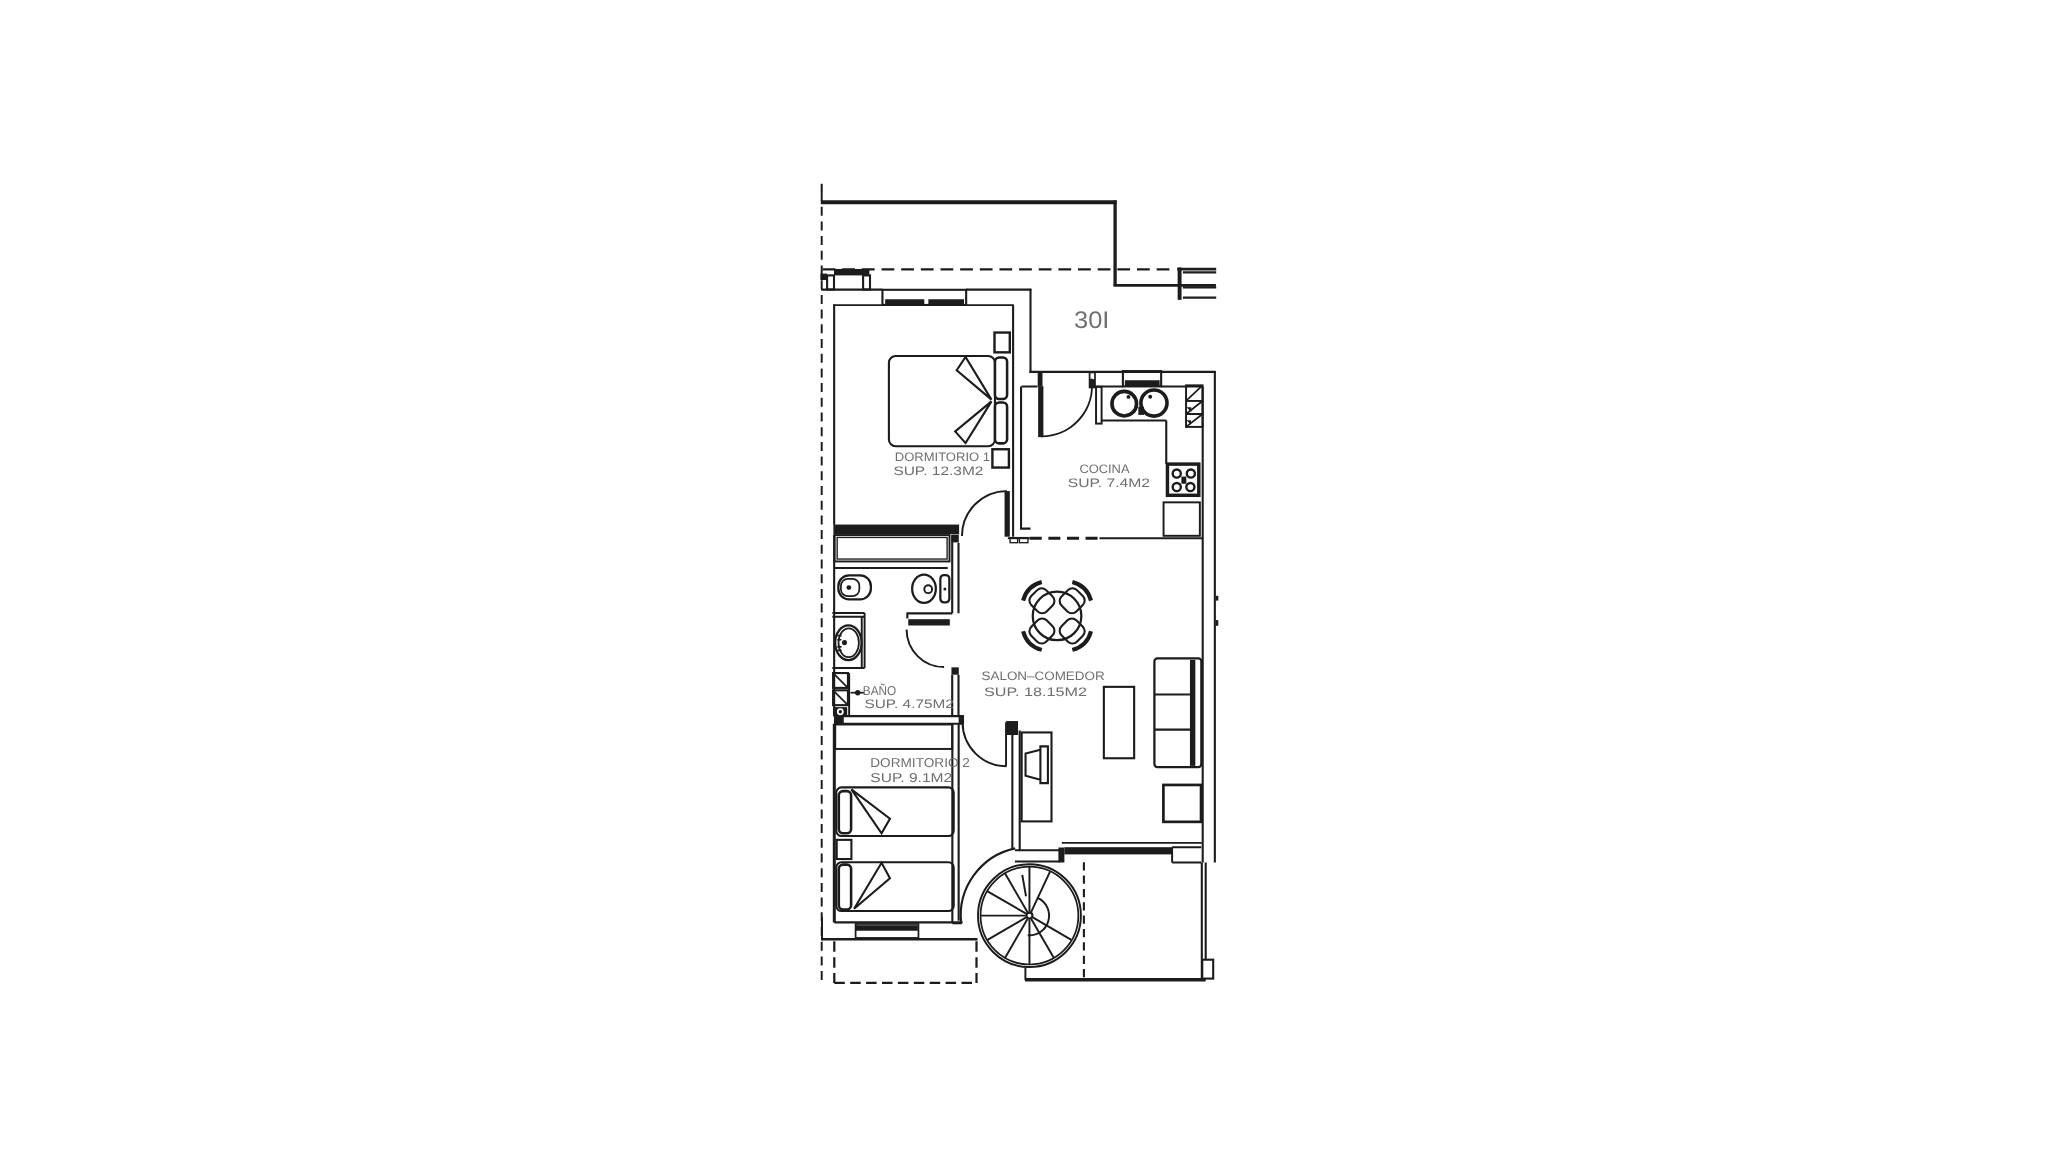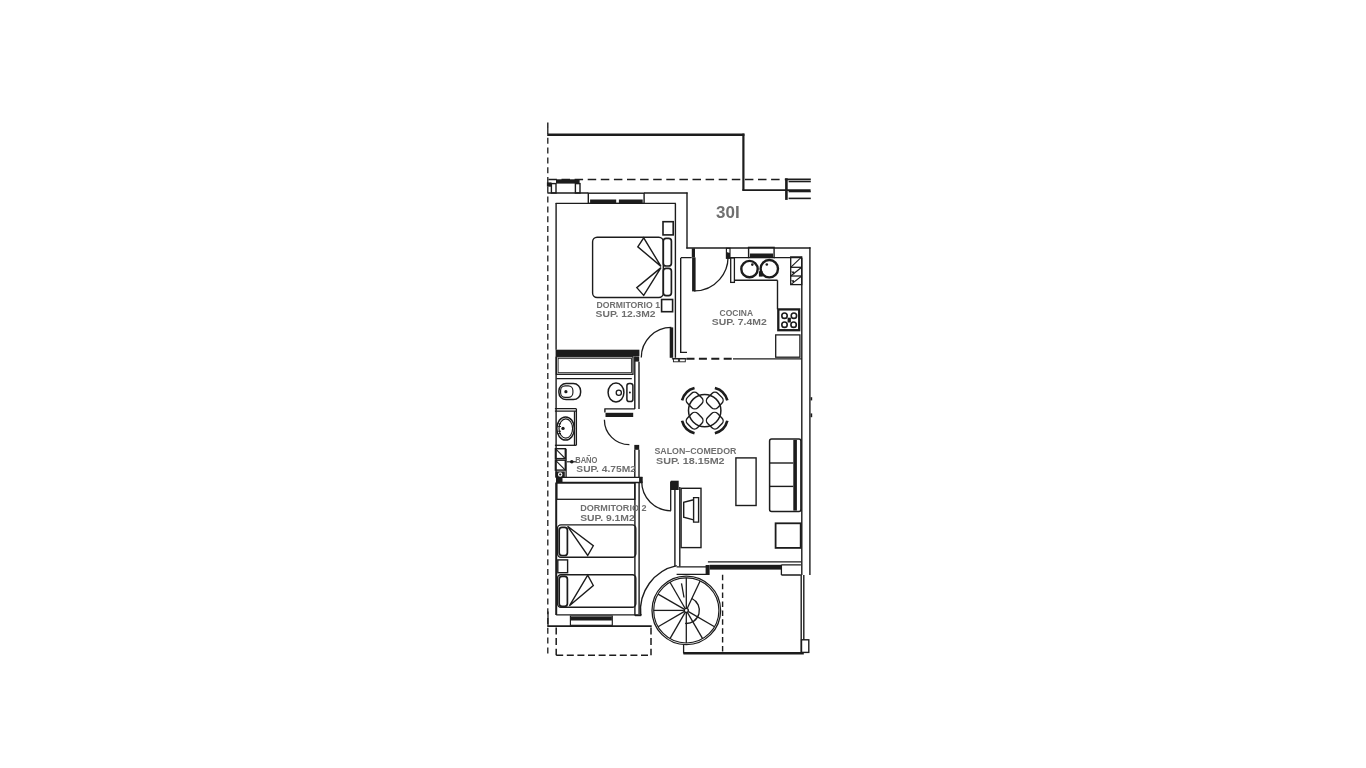--- a/index.html
+++ b/index.html
@@ -1,16 +1,16 @@
 <!DOCTYPE html>
 <html><head>
 <meta charset="utf-8">
 <style>
 html,body{margin:0;padding:0;background:#ffffff;}
-#page{position:relative;width:1162px;height:768px;background:#ffffff;overflow:hidden;font-weight:bold;}
+#page{position:relative;width:1162px;height:768px;background:#ffffff;overflow:hidden;}
 svg{position:absolute;left:0;top:0;}
 text{font-family:"Liberation Sans",sans-serif;fill:#6f6f6f;}
 </style>
 </head>
 <body>
 <div id="page">
 <svg width="1366" height="768" viewBox="0 0 1366 768">
 <g fill="none" stroke="#1c1c1c" stroke-linecap="butt">
 
 <line x1="547.8" y1="122.5" x2="547.8" y2="128" stroke-width="1.4"></line>

